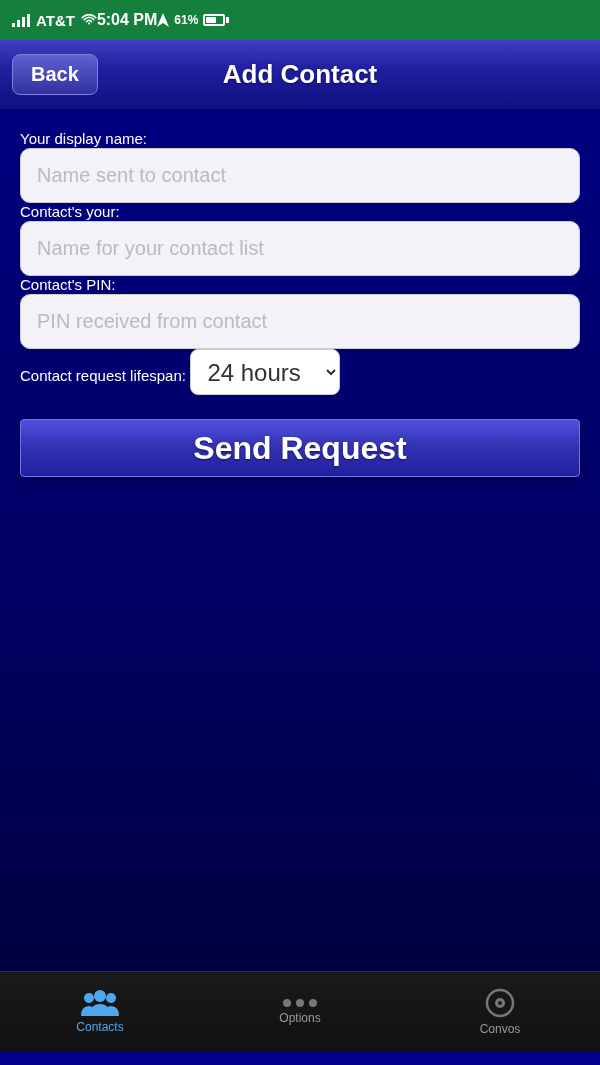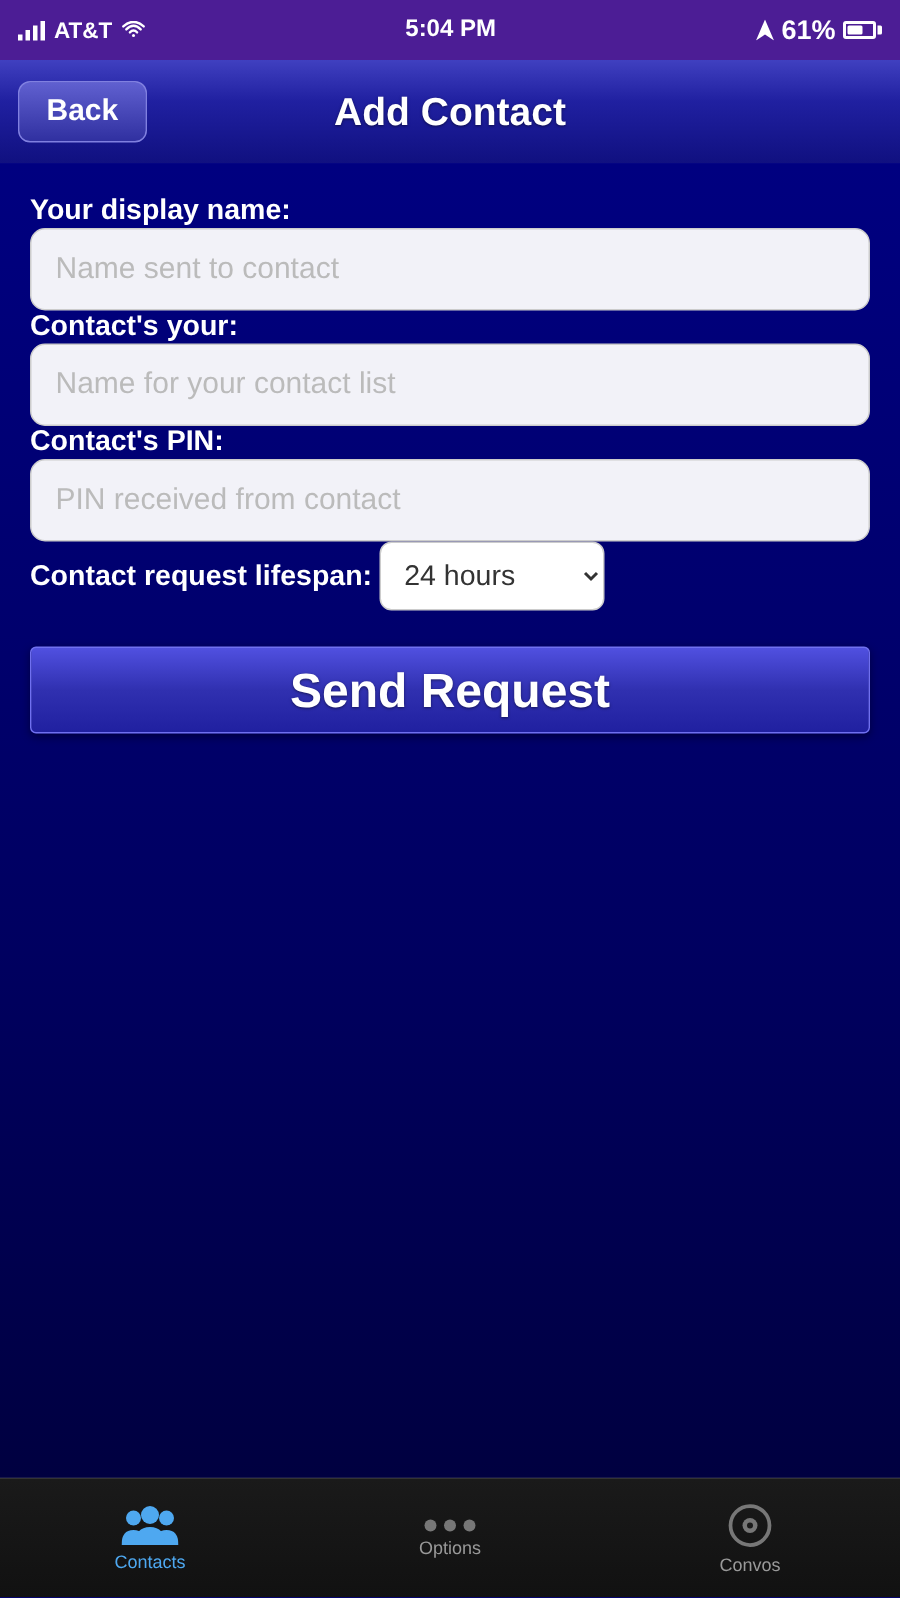--- a/index.html
+++ b/index.html
@@ -9,32 +9,31 @@
       font-family: -apple-system, 'Helvetica Neue', Arial, sans-serif;
       background: #00008B;
       overflow: hidden;
       position: relative;
     }
 
     
     .status-bar {
       width: 100%;
       height: 40px;
-      background: #4c1d95;
-      display: flex;
-      align-items: center;
-      justify-content: space-between;
+      background: #15803d;
+      display: flex;
+      align-items: center;
       padding: 0 12px;
       color: #fff;
       font-size: 15px;
       font-weight: 600;
     }
     .status-left { display: flex; align-items: center; gap: 6px; }
     .status-center { font-size: 16px; font-weight: 600; }
-    .status-right { display: flex; align-items: center; gap: 5px; font-size: 18px; }
+    .status-right { display: flex; align-items: center; gap: 5px; font-size: 12px; }
     .signal-bars { display: flex; align-items: flex-end; gap: 2px; height: 14px; }
     .signal-bars span {
       background: #fff;
       width: 3px;
       display: inline-block;
     }
     .battery-icon {
       display: inline-flex;
       align-items: center;
       gap: 1px;
@@ -95,22 +94,22 @@
     
     .main-content {
       background: linear-gradient(180deg, #000080 0%, #000060 60%, #000040 100%);
       padding: 20px 20px;
       height: calc(1065px - 40px - 70px - 80px);
       overflow: hidden;
     }
 
     .field-label {
       color: #fff;
-      font-size: 19px;
-      font-weight: 700;
+      font-size: 15px;
+      font-weight: 400;
       margin-bottom: 8px;
     }
 
     .text-input {
       width: 100%;
       height: 55px;
       background: rgba(255,255,255,0.95);
       border: 1px solid #ccc;
       border-radius: 10px;
       padding: 0 16px;
@@ -121,21 +120,21 @@
     .text-input::placeholder {
       color: #bbb;
     }
 
     .lifespan-select {
       height: 46px;
       background: #fff;
       border: 1px solid #ccc;
       border-radius: 8px;
       padding: 0 12px;
-      font-size: 19px;
+      font-size: 24px;
       color: #333;
       margin-bottom: 24px;
       outline: none;
       min-width: 150px;
     }
 
     .send-button {
       width: 100%;
       height: 58px;
       background: linear-gradient(180deg, #5050E0 0%, #3030B0 50%, #2020A0 100%);
@@ -145,21 +144,21 @@
       font-size: 32px;
       font-weight: bold;
       cursor: pointer;
       text-shadow: 0 1px 2px rgba(0,0,0,0.5);
       box-shadow: 0 2px 6px rgba(0,0,0,0.4);
     }
 
     
     .tab-bar {
       position: absolute;
-      bottom: 0;
+      bottom: 14px;
       left: 0;
       width: 100%;
       height: 80px;
       background: linear-gradient(180deg, #1a1a1a 0%, #111 100%);
       display: flex;
       align-items: stretch;
       border-top: 1px solid #333;
     }
     .tab-item {
       flex: 1;

